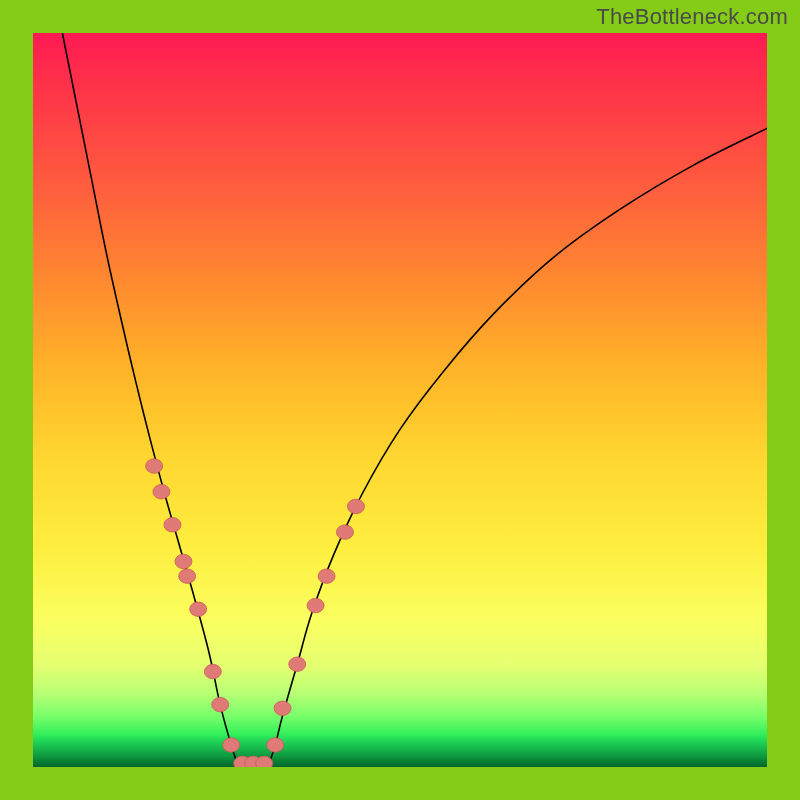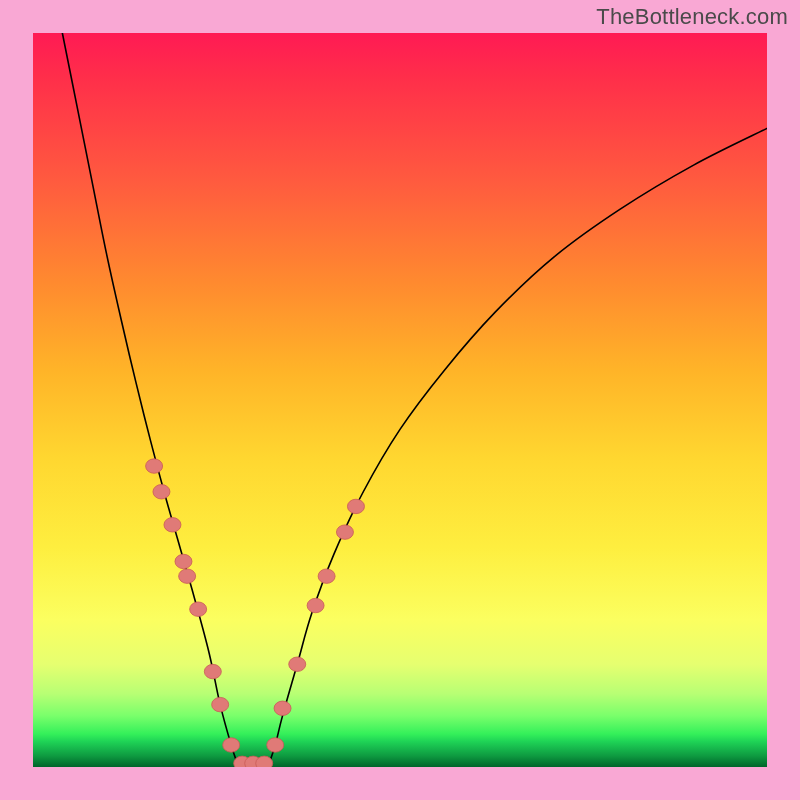--- a/index.html
+++ b/index.html
@@ -6,21 +6,21 @@
     margin: 0;
     padding: 0;
     width: 800px;
     height: 800px;
     overflow: hidden;
     font-family: Arial, Helvetica, sans-serif;
   }
   .outer {
     width: 800px;
     height: 800px;
-    background: #f9a8d4;
+    background: #84cc16;
     position: relative;
   }
   .plot-area {
     position: absolute;
     left: 33px;
     top: 33px;
     width: 734px;
     height: 734px;
     
     background: linear-gradient(

